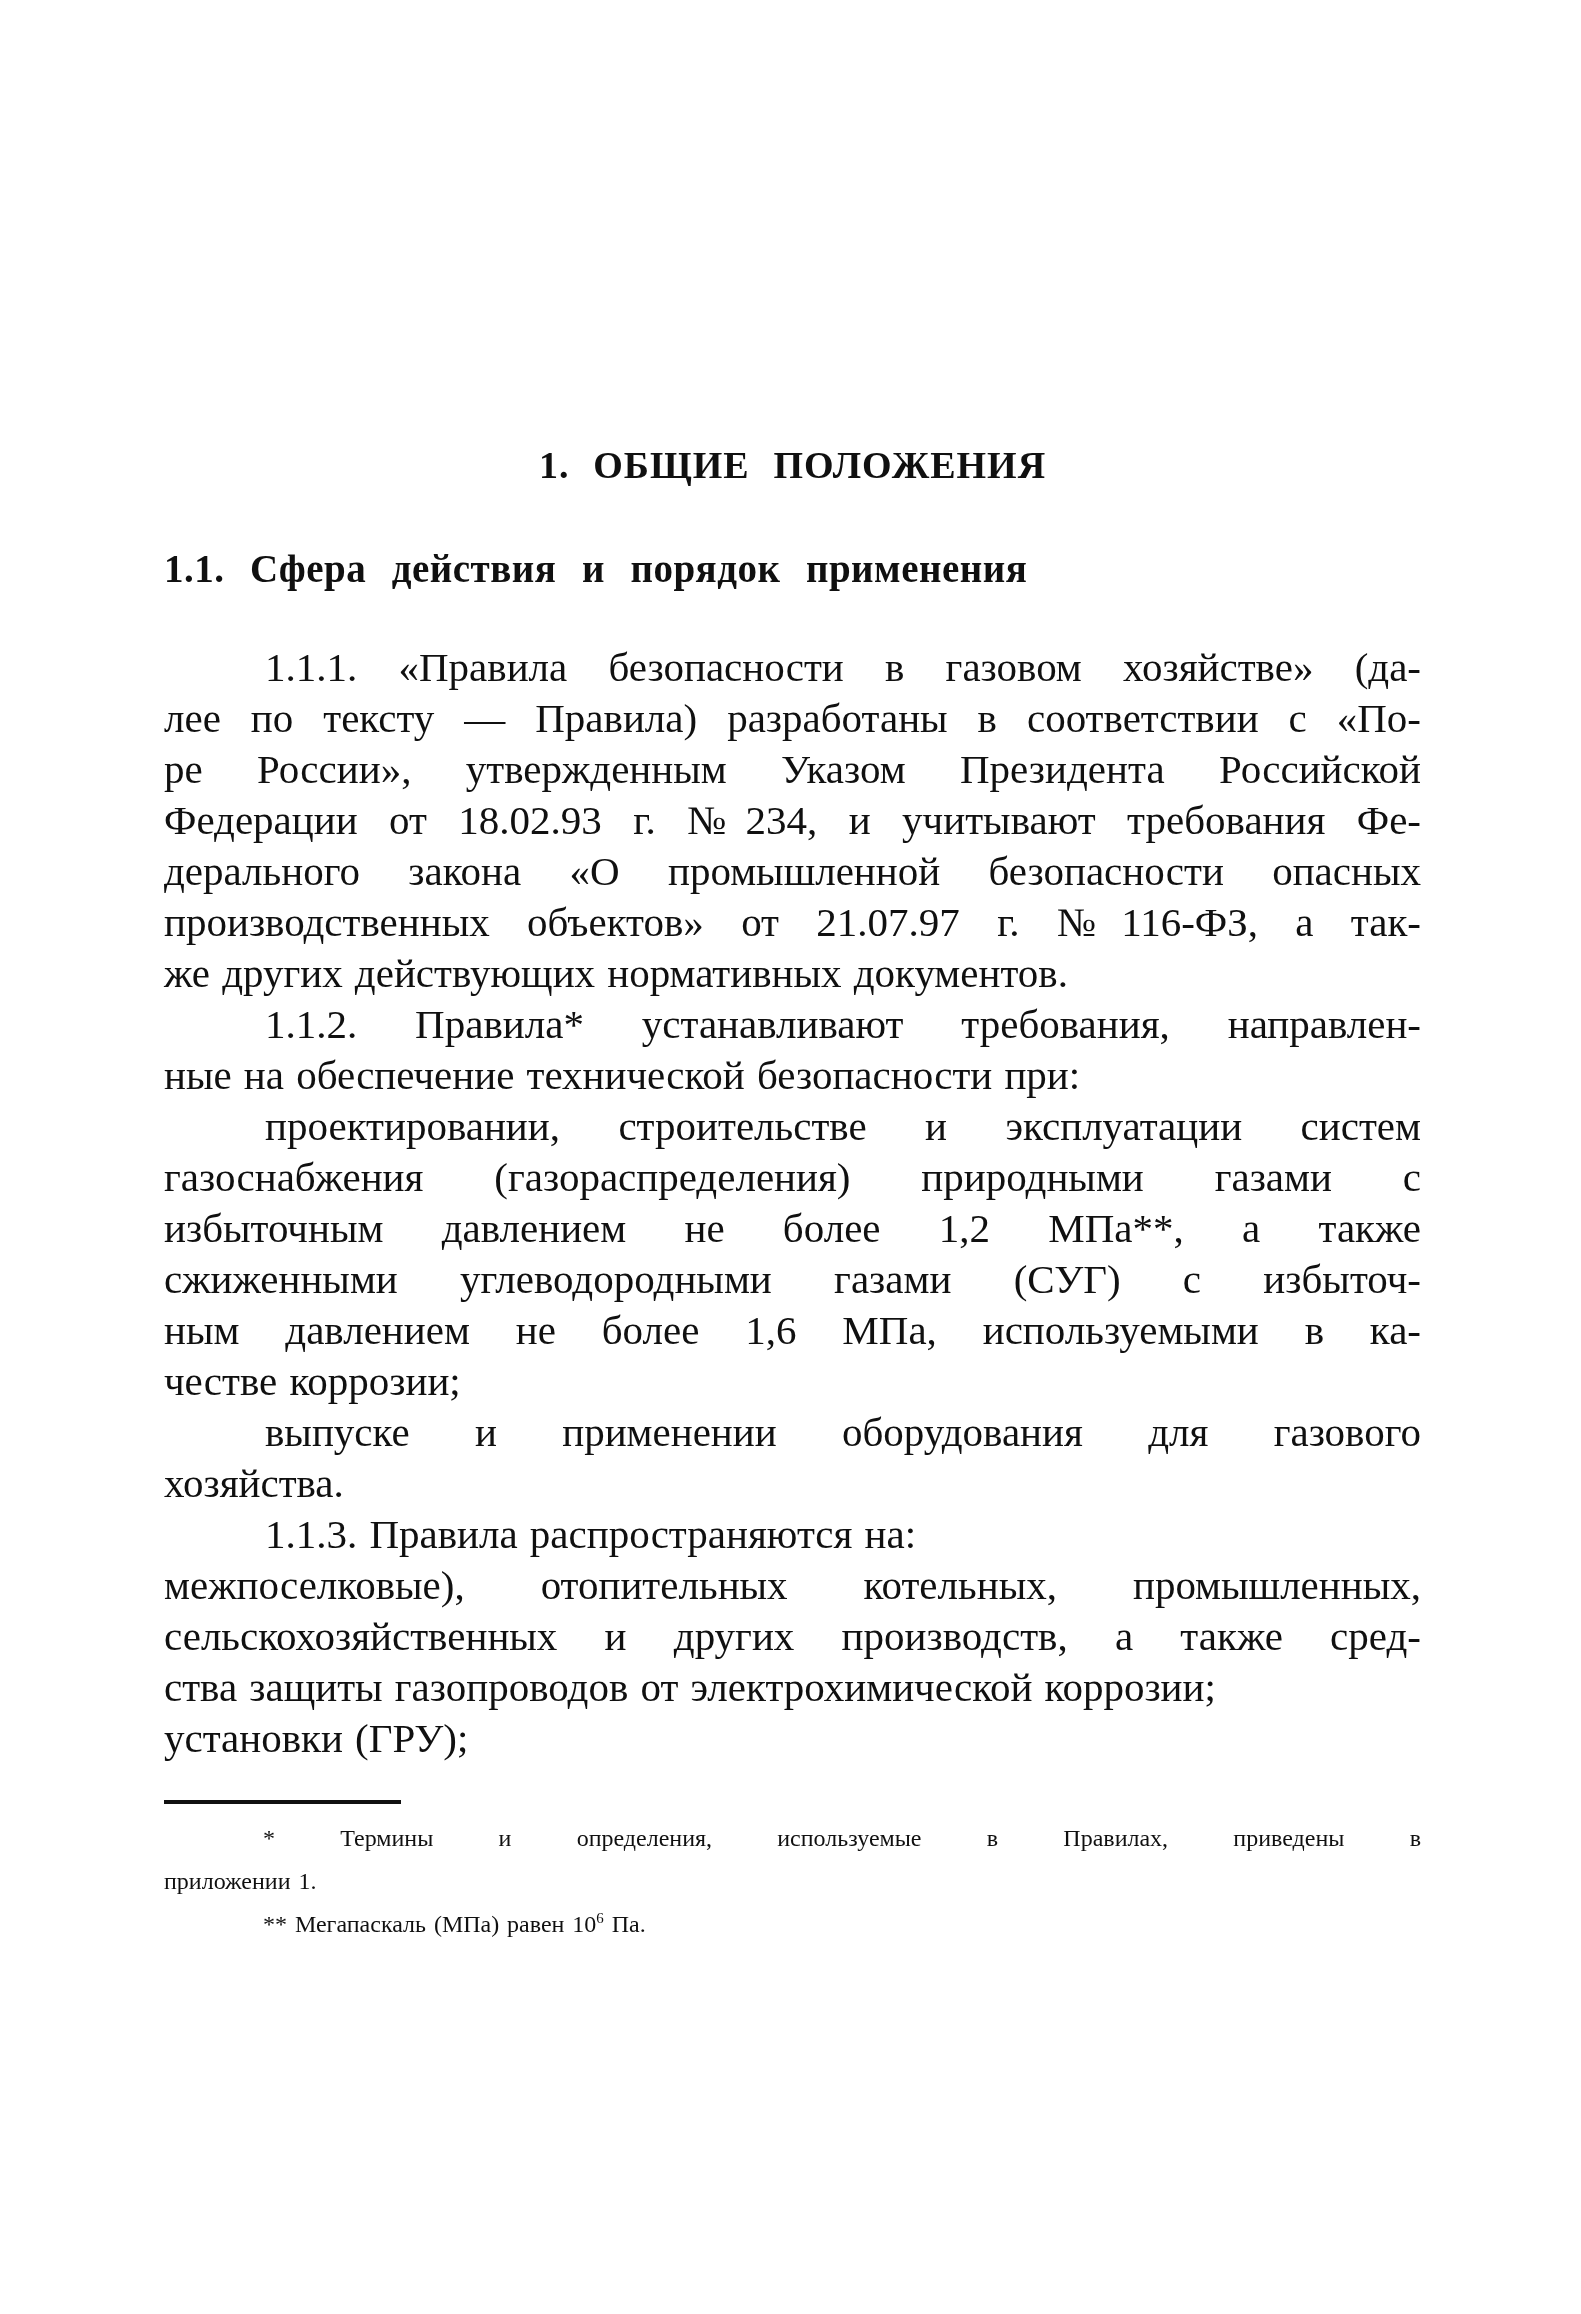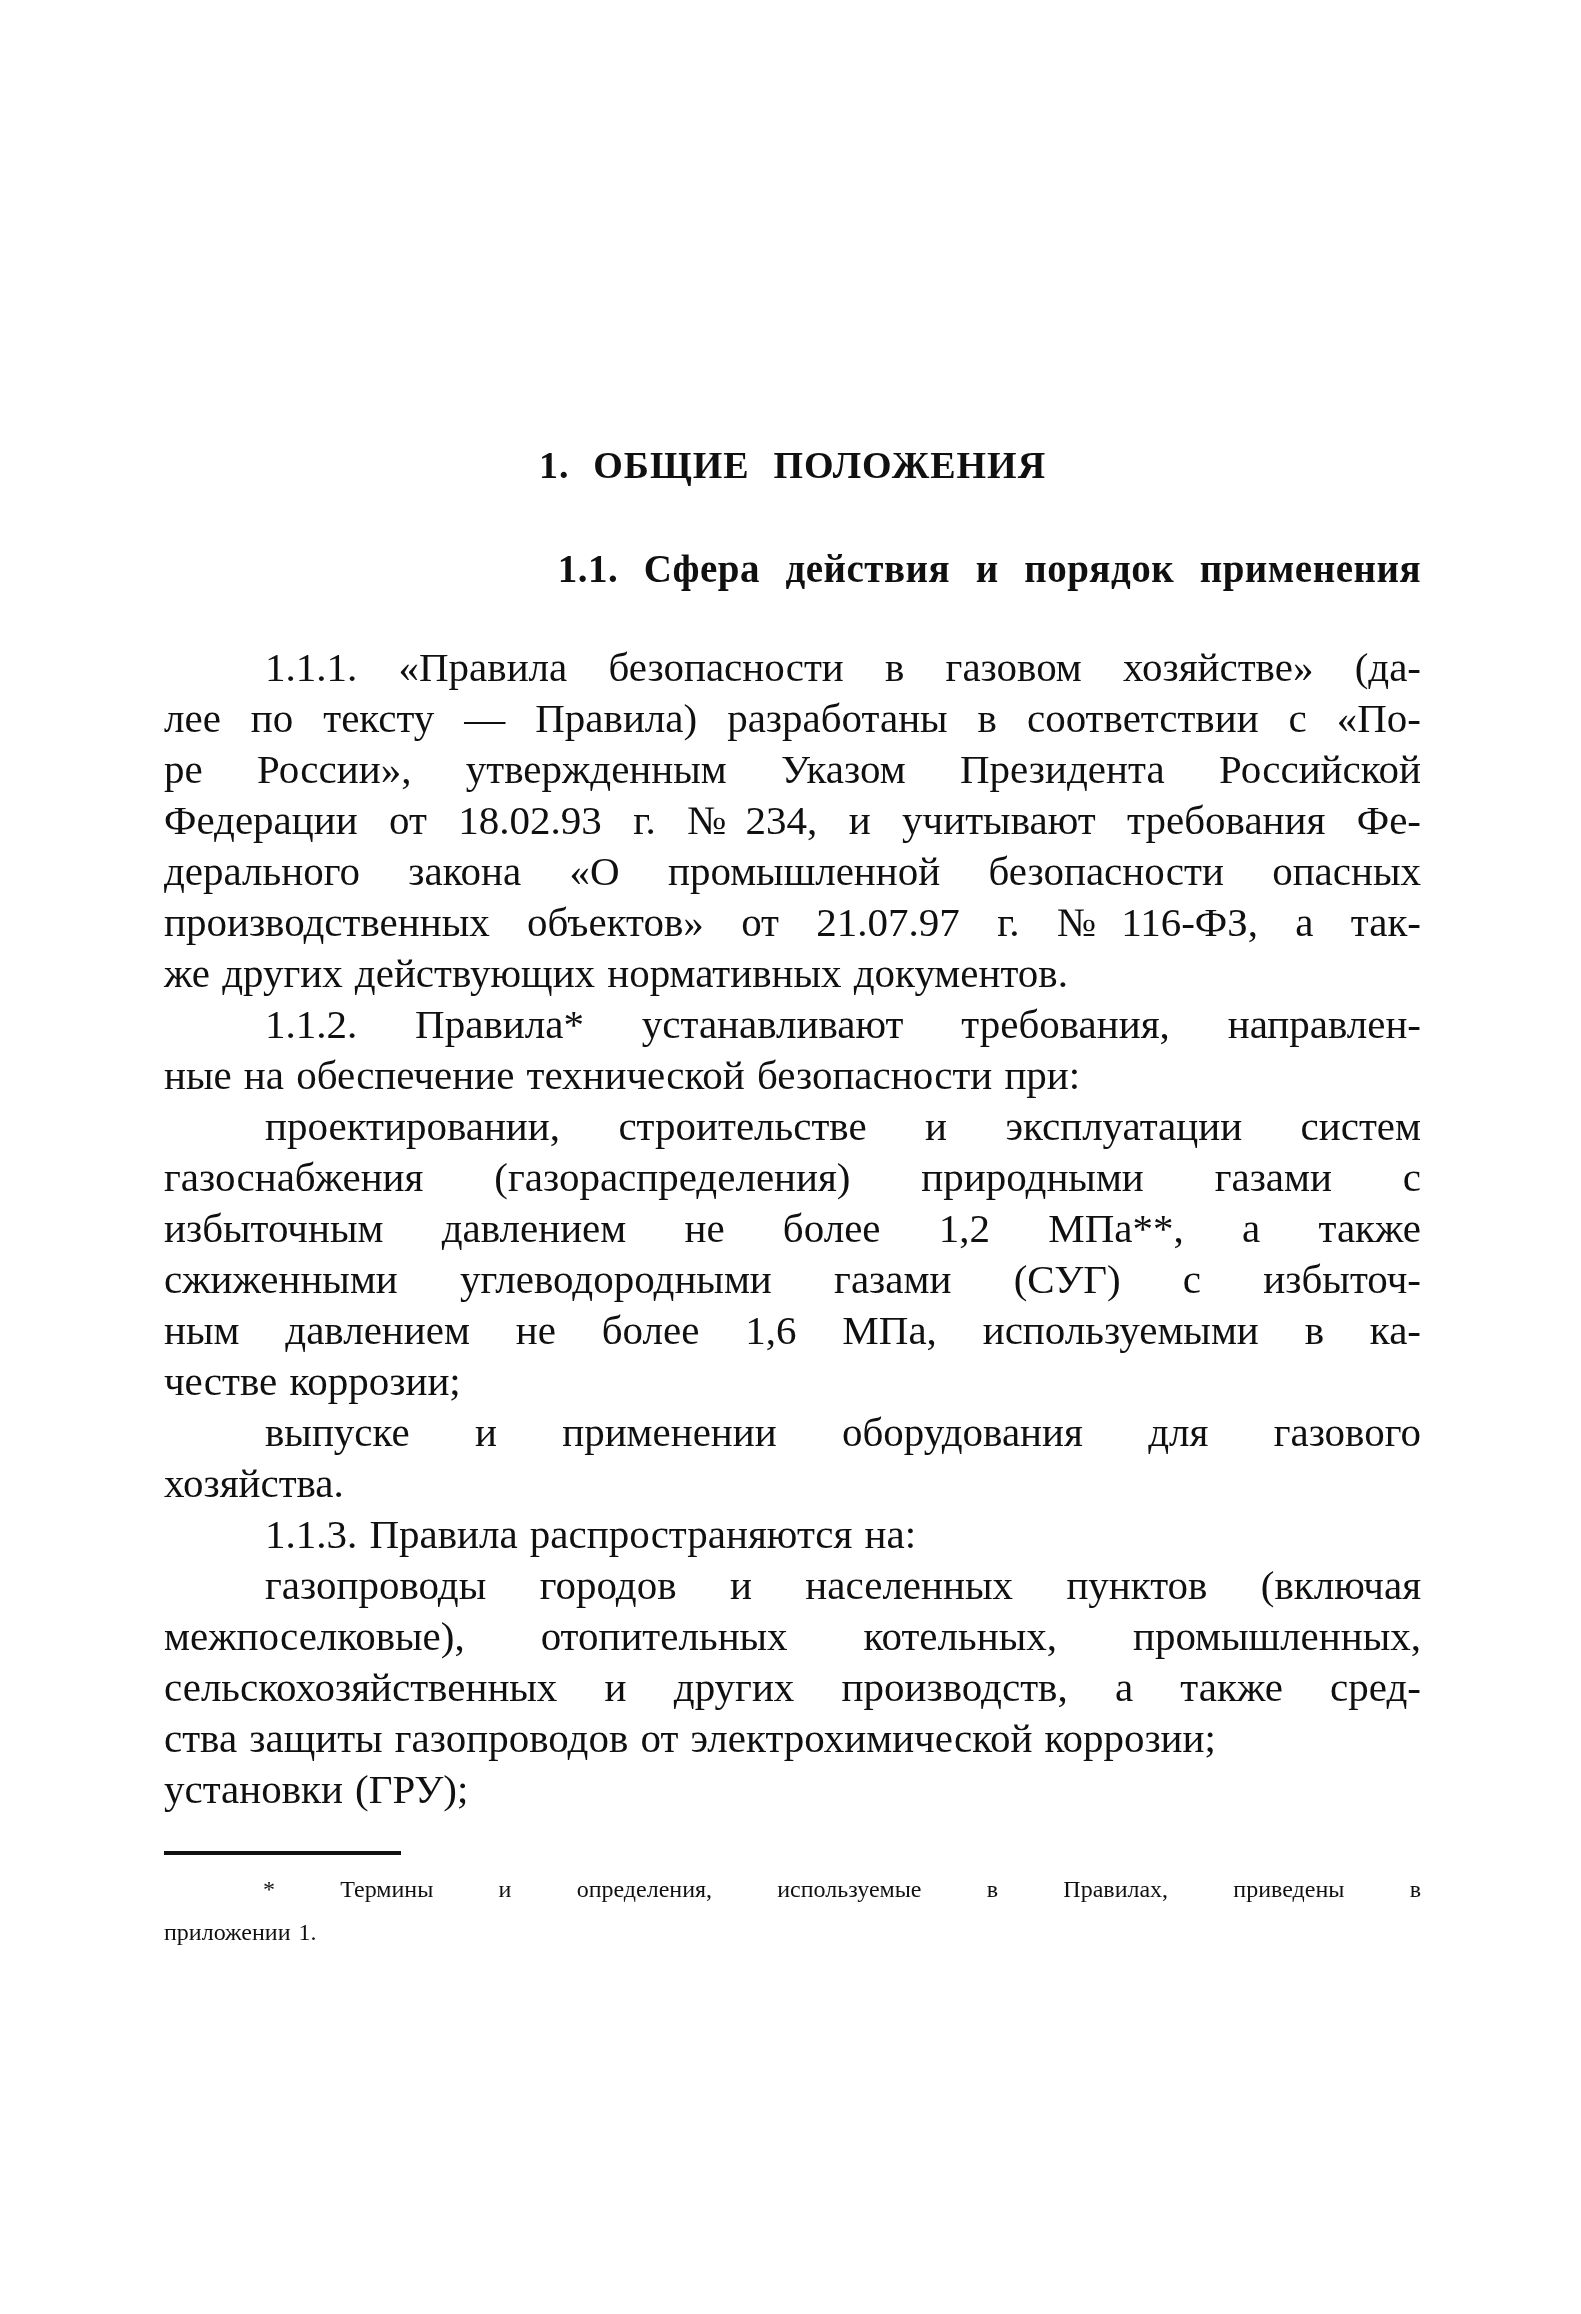--- a/index.html
+++ b/index.html
@@ -30,21 +30,21 @@
     text-align: center;
     letter-spacing: 1px;
     word-spacing: 13.4px;
     white-space: nowrap;
   }
   .subtitle {
     margin-top: 57px;
     font-size: 39px;
     line-height: 47px;
     font-weight: 700;
-    text-align: right;
+    text-align: left;
     letter-spacing: 0.5px;
     word-spacing: 15.3px;
     white-space: nowrap;
   }
   .bodytext {
     margin-top: 50px;
     font-size: 41px;
     line-height: 51px;
     word-spacing: 1.9px;
   }
@@ -126,21 +126,20 @@
       <div class="para">
         <div class="bl first">выпуске и применении оборудования для газового</div>
         <div class="bl last">хозяйства.</div>
       </div>
 
       <div class="para">
         <div class="bl first last">1.1.3. Правила распространяются на:</div>
       </div>
 
       <div class="para">
-        <div class="bl first">газопроводы городов и населенных пунктов (включая</div>
         <div class="bl">межпоселковые), отопительных котельных, промышленных,</div>
         <div class="bl">сельскохозяйственных и других производств, а также сред-</div>
         <div class="bl last">ства защиты газопроводов от электрохимической коррозии;</div>
       </div>
 
       <div class="para">
         <div class="bl last">установки (ГРУ);</div>
       </div>
 
     </div>

